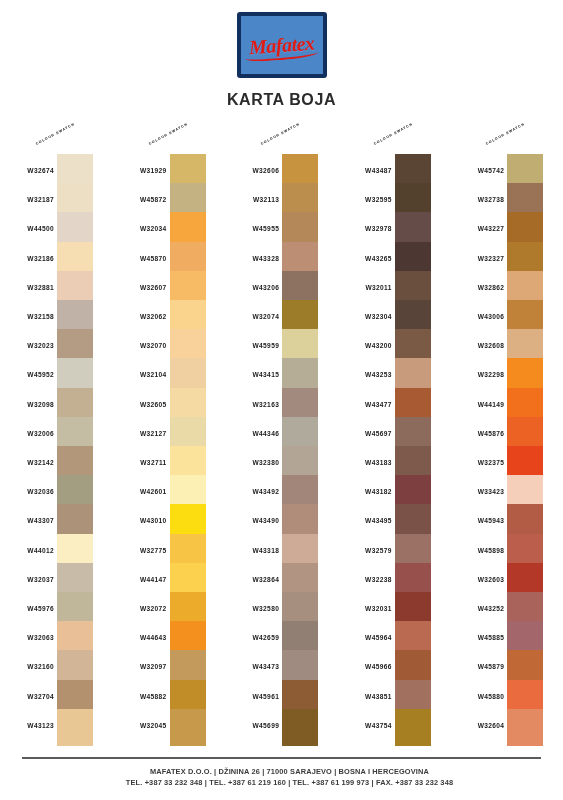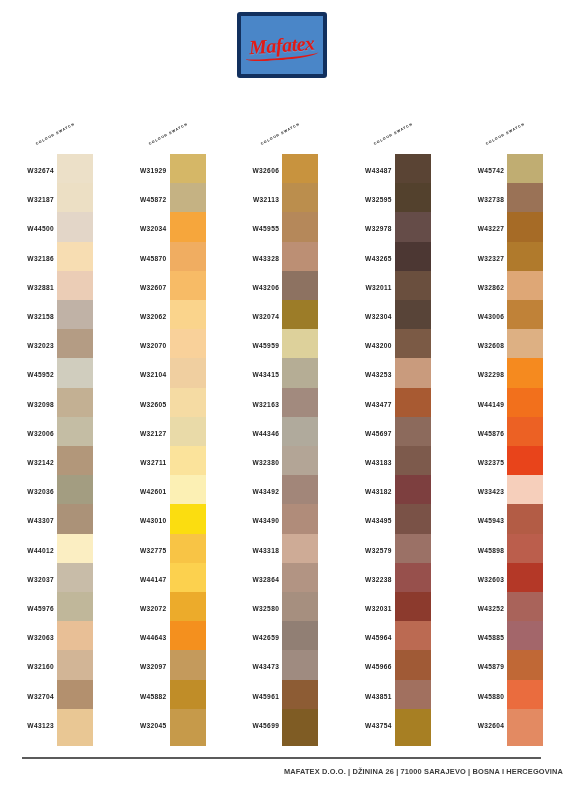--- a/index.html
+++ b/index.html
@@ -137,37 +137,38 @@
     left: 22px;
     right: 22px;
     top: 757px;
     height: 2px;
     background: #5b5b5b;
   }
   #footer {
     position: absolute;
     left: 16px; right: 0;
     top: 766px;
-    text-align: right;
+    text-align: center;
     color: #3a3a3a;
   }
   #footer div {
     font-size: 7.4px;
     font-weight: bold;
     letter-spacing: 0.15px;
     line-height: 1.5;
   }
 </style>
 </head>
 <body>
 
 <div id="header">
   <div id="logo-box">
     <div id="logo-wordmark">Mafatex</div>
   </div>
+  <div id="title-main">KARTA BOJA</div>
 </div>
 
 <div id="chart">
     <div class="col">
       <div class="col-inner">
         <div class="swatch-header">COLOUR SWATCH</div>
         <div class="strip" style="top: 14px; height: 592px;">
           <div class="tile" title="W32674" style="top: 0px; background: rgb(236, 224, 200);"></div>
           <div class="tile" title="W32187" style="top: 29.2px; background: rgb(236, 223, 196);"></div>
           <div class="tile" title="W44500" style="top: 58.4px; background: rgb(227, 214, 200);"></div>
@@ -397,13 +398,14 @@
         <div class="code" style="top: 523.4px;">W45879</div>
         <div class="code" style="top: 552.6px;">W45880</div>
         <div class="code" style="top: 581.8px;">W32604</div>
       </div>
     </div>
   </div>
 
 <div id="rule"></div>
 <div id="footer">
   <div>MAFATEX D.O.O. | DŽININA 26 | 71000 SARAJEVO | BOSNA I HERCEGOVINA</div>
+  <div>TEL. +387 33 232 348 | TEL. +387 61 219 160 | TEL. +387 61 199 973 | FAX. +387 33 232 348</div>
 </div>
 
 </body></html>

